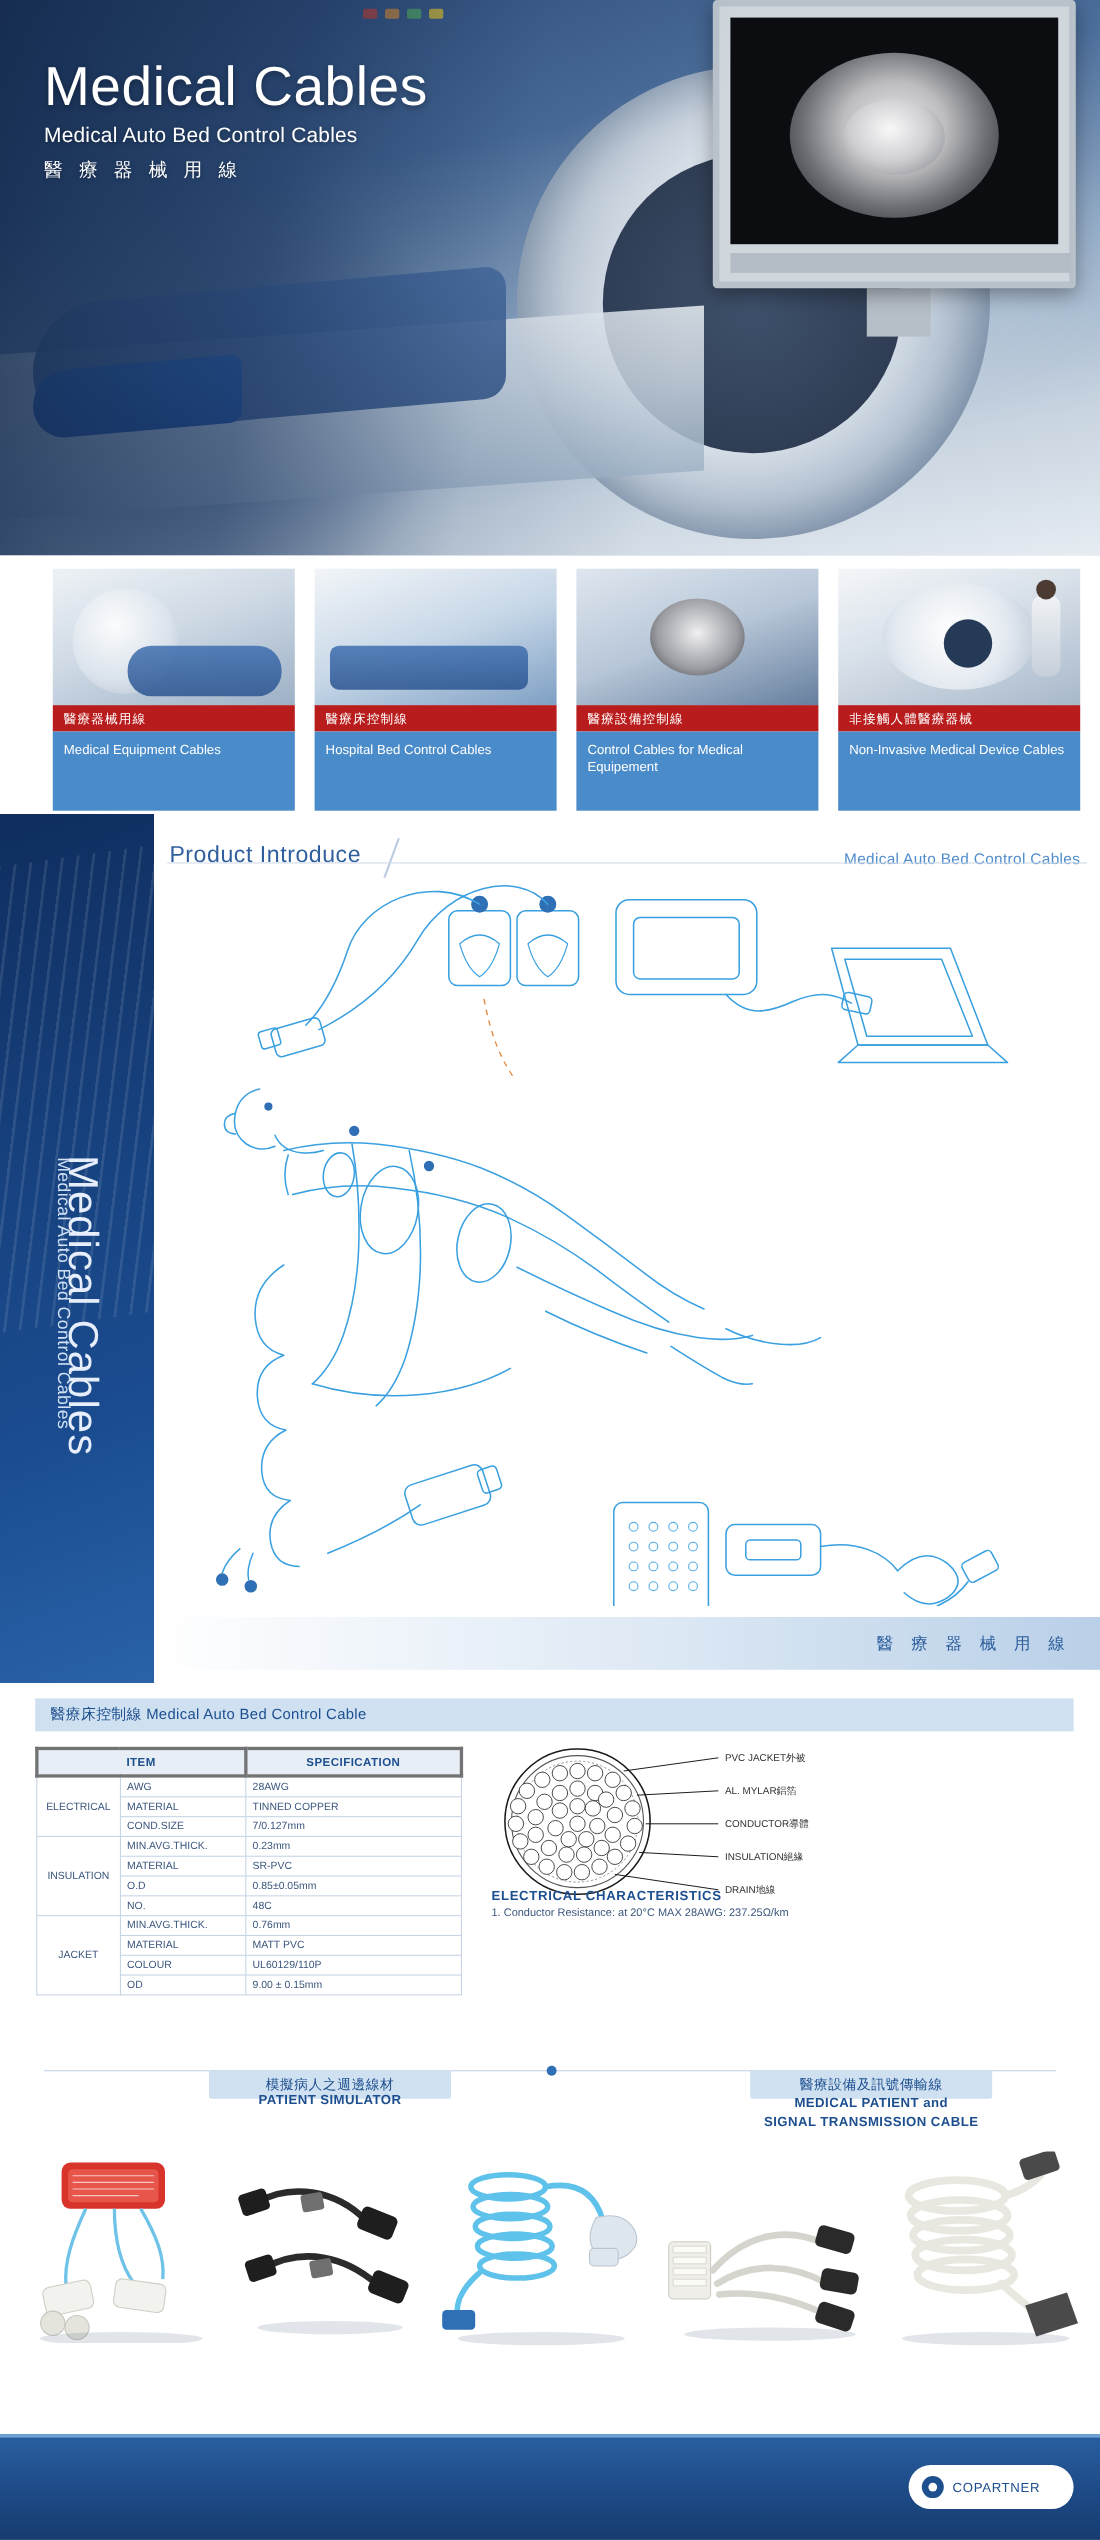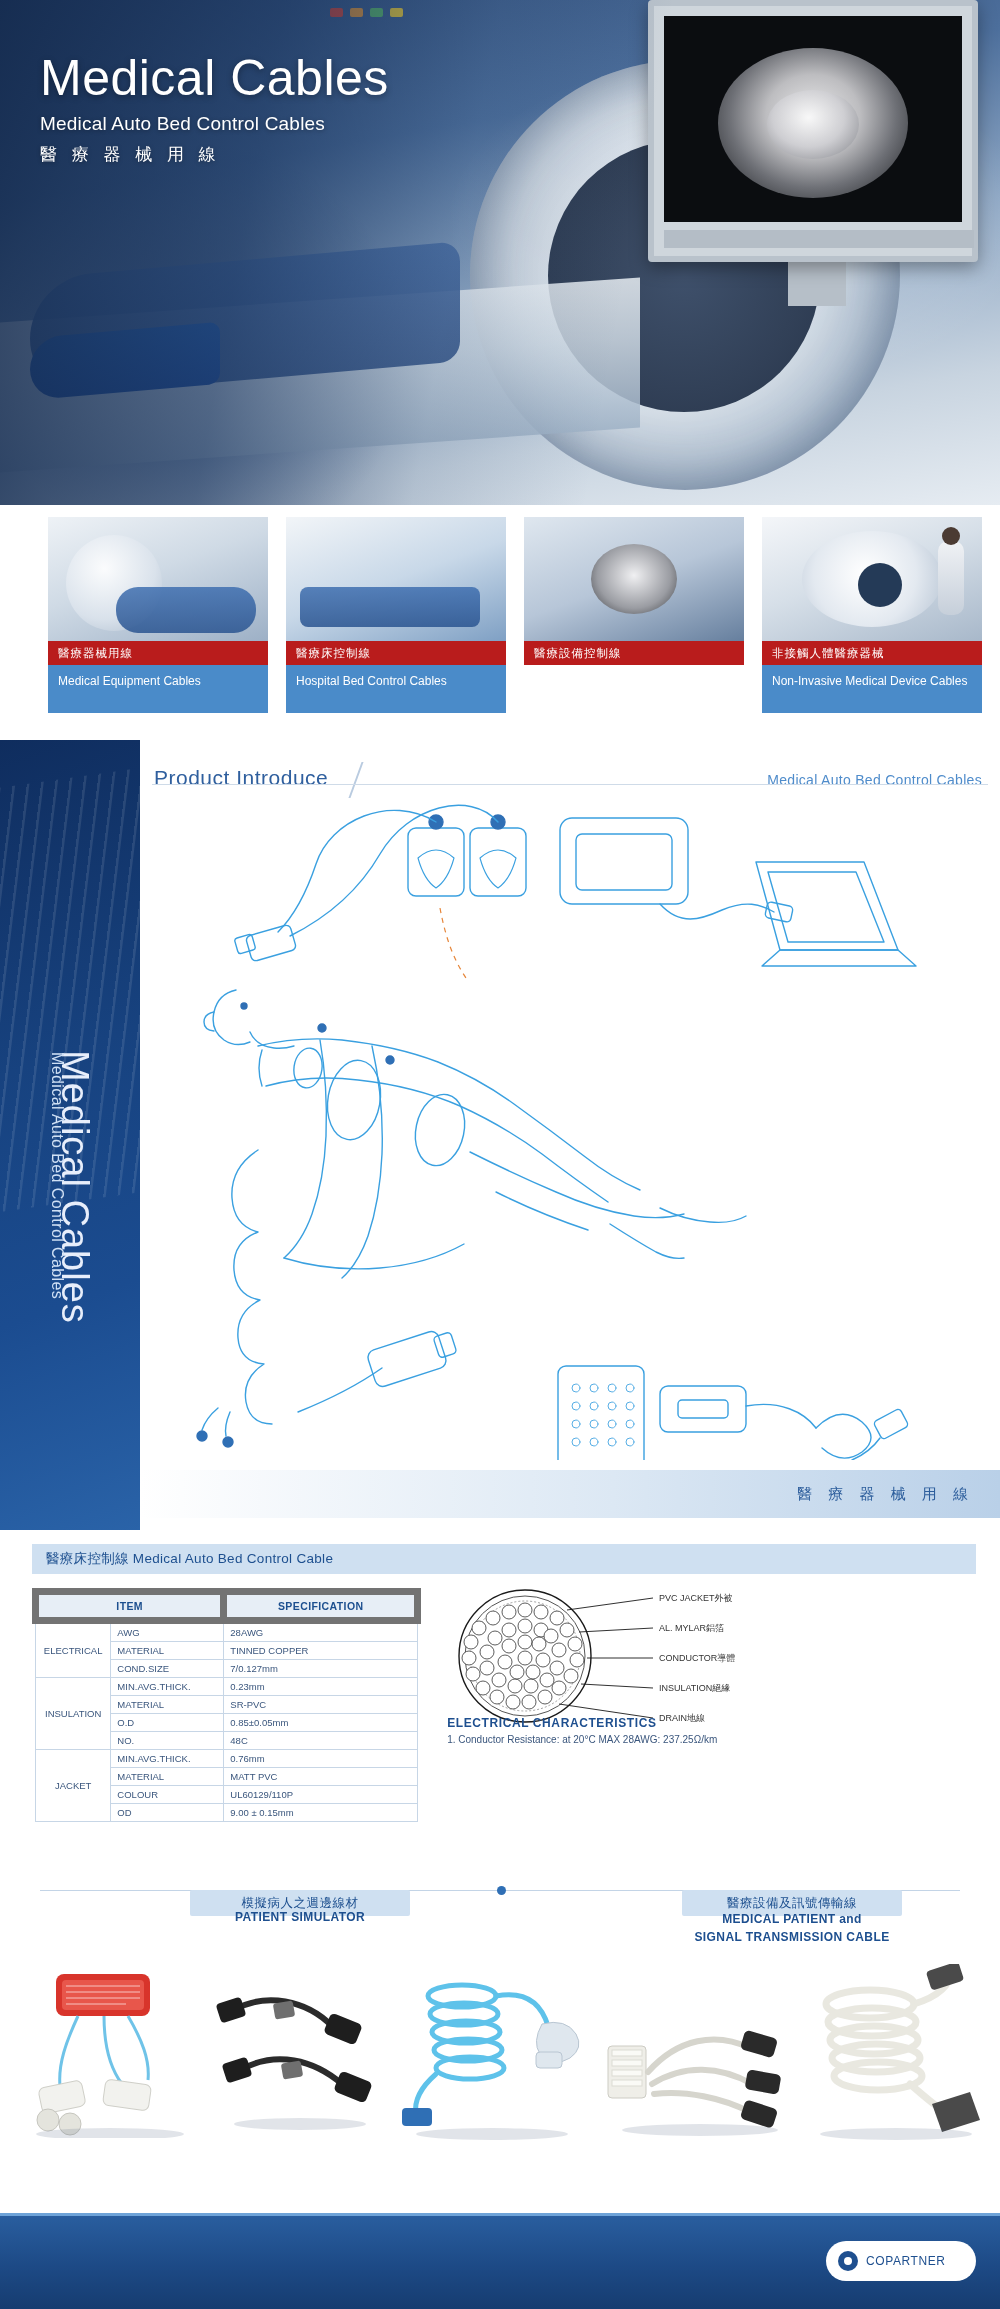--- a/index.html
+++ b/index.html
@@ -135,21 +135,21 @@
   .ti-person { position:absolute; right:18px; top:24px; width:26px; height:74px; border-radius:10px;
     background: linear-gradient(180deg,#f0f2f5 0%, #c6cfda 100%); }
   .ti-person:before{content:"";position:absolute;left:4px;top:-14px;width:18px;height:18px;border-radius:50%;
     background:#4b3b33;}
   .thumb-cap {
     height:24px; background:#b91c1c; color:#fff; font-size:11.5px;
     display:flex; align-items:center; padding-left:10px; letter-spacing:1px;
   }
   .thumb-body {
     background:#4a8bc9; color:#fff; font-size:12px; line-height:1.35;
-    padding:8px 10px 10px 10px; height:48px;
+    padding:8px 10px 10px 10px; height:72px;
   }
 
   
   .intro-wrap { position:relative; width:1000px; height:790px; background:#ffffff; }
   .intro-left {
     position:absolute; left:0; top:0; width:140px; height:790px;
     background: linear-gradient(160deg,#0f2d5e 0%, #17427f 40%, #1b4c90 70%, #2a63a8 100%);
     overflow:hidden;
   }
   .intro-left:after{
@@ -190,21 +190,21 @@
   .spec-bar {
     width:944px; height:30px; background:#cfe0f1; color:#1d4f8f;
     display:flex; align-items:center; padding-left:14px; font-size:13.5px; letter-spacing:.3px;
     margin-left: 4px;
   }
   .spec-body { display:flex; gap:26px; margin-top:14px; padding-left:4px; }
   table.spec {
     border-collapse: collapse; width: 478px; font-size:9.5px; color:#2b4a73;
   }
   table.spec th {
-    background:#e7eef6; border:7px solid #737373; color:#1d4f8f; font-size:10.5px;
+    background:#e7eef6; border:3px solid #737373; color:#1d4f8f; font-size:10.5px;
     padding:5px 4px; font-weight:bold; letter-spacing:.4px;
   }
   table.spec td { border:1px solid #c7d6e6; padding:3px 6px; height:17px; color:#3a567d;}
   td.group { width:78px; text-align:center; color:#2b557f; }
   td.param { width:132px; }
   td.value { width:260px; color:#4a6ea0; }
 
   .cable-side { width: 430px; position:relative; }
   .cable-svg { position:absolute; left:0; top:-4px; }
   .elec-title { position:absolute; left:0; top:128px; font-size:12px; color:#1e4f8f; font-weight:bold; letter-spacing:.6px;}
@@ -293,20 +293,21 @@
       </div>
       <div class="thumb-cap">醫療床控制線</div>
       <div class="thumb-body">Hospital Bed Control Cables</div>
     </div>
 
     <div class="thumb">
       <div class="thumb-img ti3">
         <div class="ti-shape3"></div>
       </div>
       <div class="thumb-cap">醫療設備控制線</div>
+      <div class="thumb-body">Control Cables for Medical Equipement</div>
     </div>
 
     <div class="thumb">
       <div class="thumb-img ti4">
         <div class="ti-shape4"></div>
         <div class="ti-shape5"></div>
         <div class="ti-person"></div>
       </div>
       <div class="thumb-cap">非接觸人體醫療器械</div>
       <div class="thumb-body">Non-Invasive Medical Device Cables</div>

